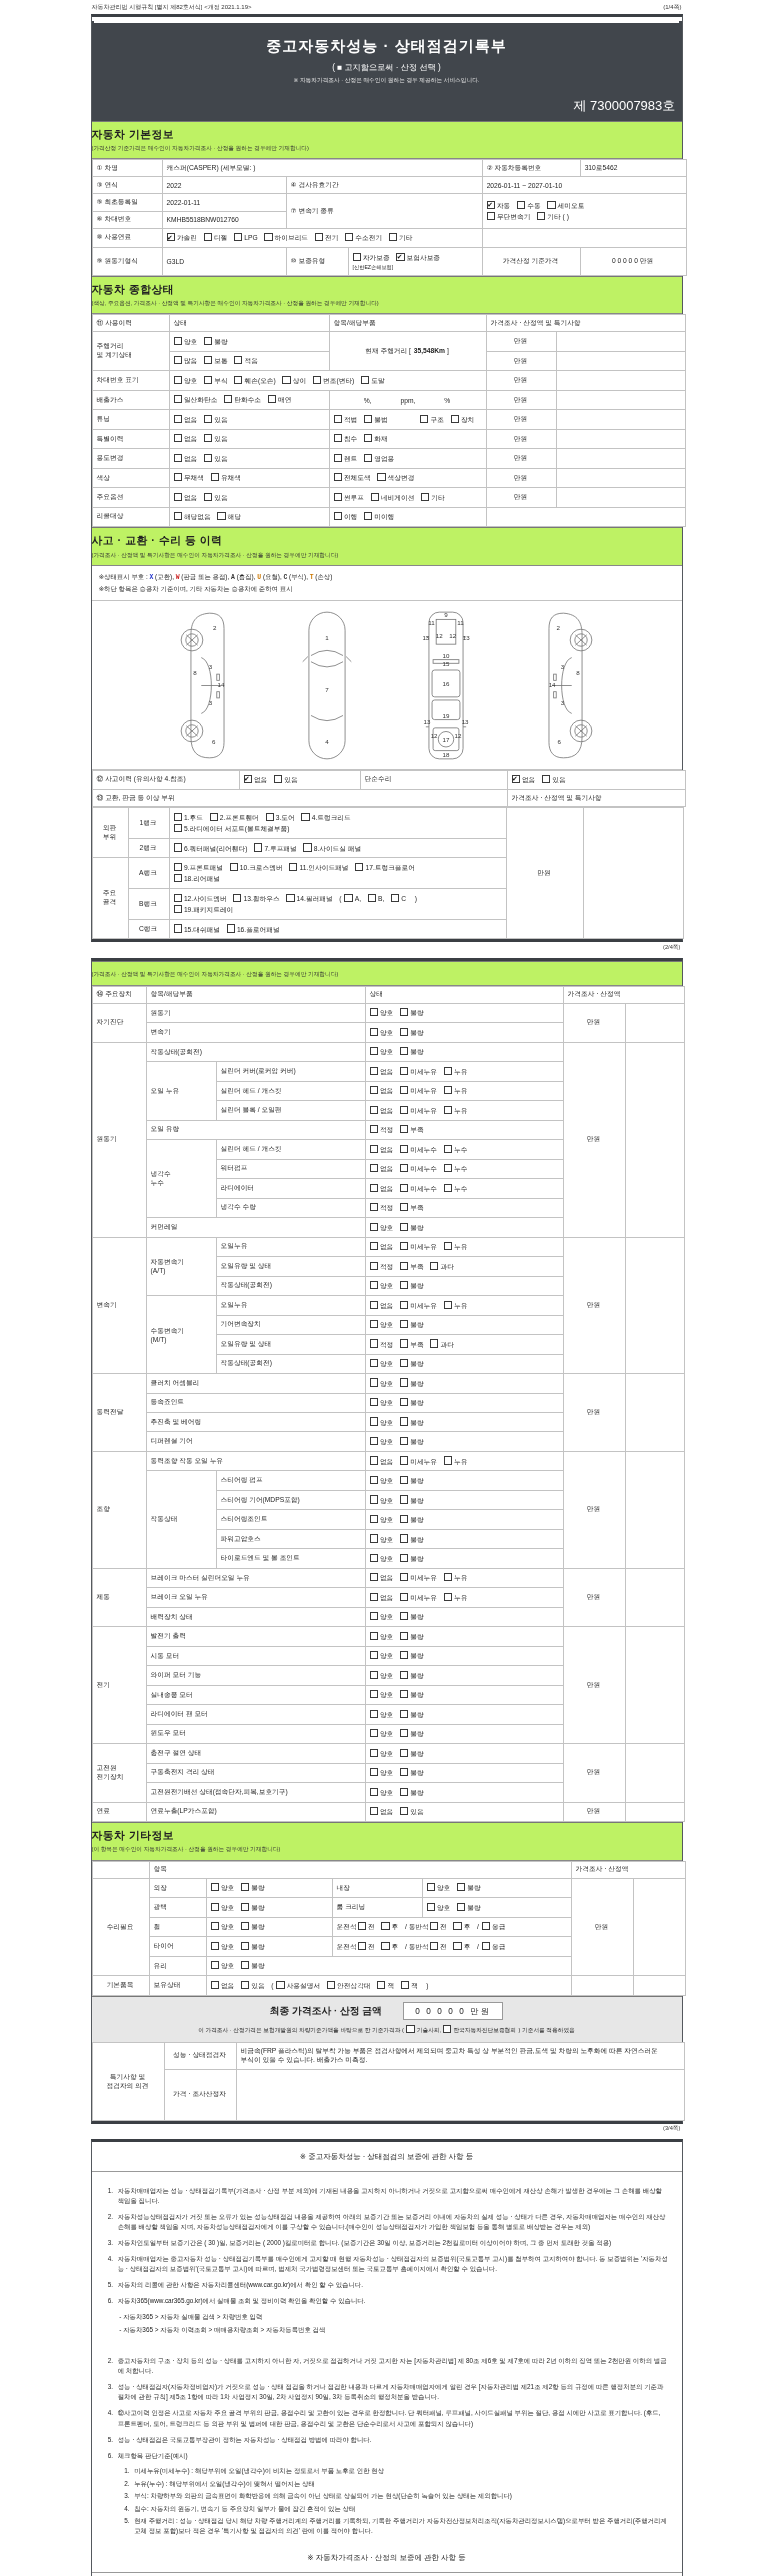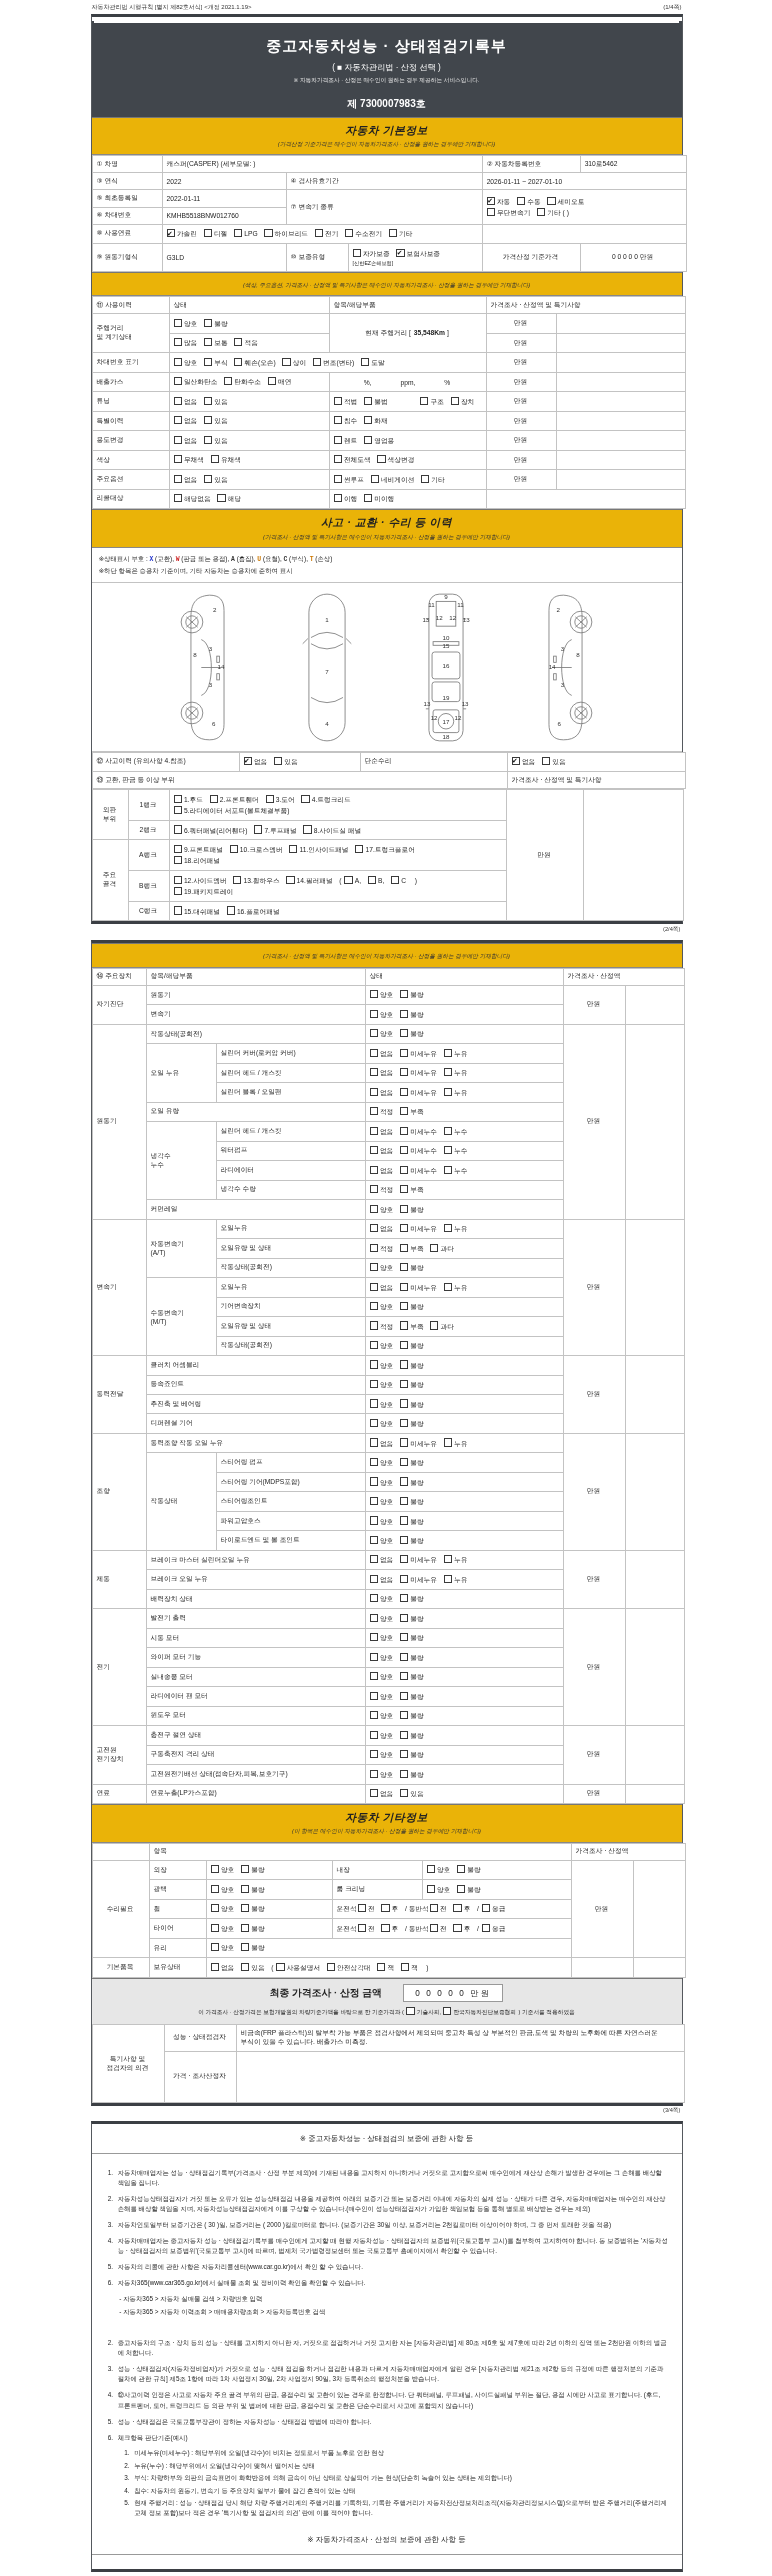--- a/index.html
+++ b/index.html
@@ -7,23 +7,23 @@
   .doc{width:592px;margin:0 auto;}
   .lawnote{display:flex;justify-content:space-between;font-size:6px;padding:3.1px 1px 2.1px;color:#333;}
   .marker{text-align:right;font-size:5.7px;color:#333;margin:1.5px 2.1px 6.2px 0;}
   .pageblock{border-left:1px solid #55595e;border-right:1px solid #55595e;border-top:3.1px solid #3b3f44;border-bottom:3.1px solid #3b3f44;background:#fff;}
   
   .banner{background:#41464c;color:#fff;text-align:center;padding:0 0 1px;}
   .banner-rule{height:2.6px;background:#fff;margin:3.6px 2.6px 13.4px;}
   .banner-title{font-size:15px;font-weight:bold;letter-spacing:1px;}
   .banner-sub{font-size:8.2px;margin-top:6.2px;}
   .banner-note{font-size:5.7px;color:#e8e8e8;margin-top:4.1px;}
-  .banner-docno{text-align:center;font-size:10px;font-weight:bold;padding:12.4px 6.2px 4.1px;}
+  .banner-docno{text-align:right;font-size:13px;font-weight:normal;padding:12.4px 6.2px 4.1px;}
   
-  .sechead{background:#eab308;border-top:1px solid #777;border-bottom:0.5px solid #888;text-align:center;padding:6.2px 0 5.2px;font-style:italic;}
+  .sechead{background:#bef264;border-top:1px solid #777;border-bottom:0.5px solid #888;padding:6.2px 0 5.2px;}
   .sechead .t{font-size:10.8px;font-weight:bold;letter-spacing:0.5px;}
   .sechead .n{font-size:5.7px;margin-top:3.1px;color:#333;}
   
   table.ft{width:592px;border-collapse:collapse;table-layout:fixed;}
   table.ft td{border:0.5px solid #c3c3c3;font-size:6.7px;padding:3.6px 4.1px;background:#fff;vertical-align:middle;word-break:keep-all;}
   td.lab{background:#fbfbfb;}
   td.hd{background:#efefef;}
   td.ctr{text-align:center;}
   td.price{text-align:center;}
   td.tall{height:43px;}
@@ -64,21 +64,21 @@
 
   <div class="lawnote">
     <span>자동차관리법 시행규칙 [별지 제82호서식] &lt;개정 2021.1.19&gt;</span>
     <span>(1/4쪽)</span>
   </div>
 
   <div class="pageblock">
     <div class="banner">
       <div class="banner-rule"></div>
       <div class="banner-title">중고자동차성능 · 상태점검기록부</div>
-      <div class="banner-sub">( ■ 자동차관리법 · 산정 선택 )</div>
+      <div class="banner-sub">( ■ 고지함으로써 · 산정 선택 )</div>
       <div class="banner-note">※ 자동차가격조사 · 산정은 매수인이 원하는 경우 제공하는 서비스입니다.</div>
       <div class="banner-docno">제 7300007983호</div>
     </div>
 
     <div class="sechead">
       <div class="t">자동차 기본정보</div>
       <div class="n">(가격산정 기준가격은 매수인이 자동차가격조사 · 산정을 원하는 경우에만 기재합니다)</div>
     </div>
     <div>
         <table class="ft">
@@ -124,20 +124,21 @@
               <td class="lab"><span class="tx">⑩ 보증유형</span></td>
               <td><span class="cbw"><span class="cb"></span><span>자가보증</span></span><span class="cbw"><span class="cb on"></span><span>보험사보증</span></span><span class="sml">[신한EZ손해보험]</span></td>
               <td class="lab ctr"><span class="tx">가격산정 기준가격</span></td>
               <td class="ctr"><span class="tx">0 0 0 0 0 만원</span></td>
             </tr>
           </tbody>
         </table>
       </div>
 
     <div class="sechead">
+      <div class="t">자동차 종합상태</div>
       <div class="n">(색상, 주요옵션, 가격조사 · 산정액 및 특기사항은 매수인이 자동차가격조사 · 산정을 원하는 경우에만 기재합니다)</div>
     </div>
     <div>
         <table class="ft">
           <colgroup>
             <col style="width: 77px;">
             <col style="width: 160px;">
             <col style="width: 157px;">
             <col style="width: 70px;">
             <col style="width: 129px;">

